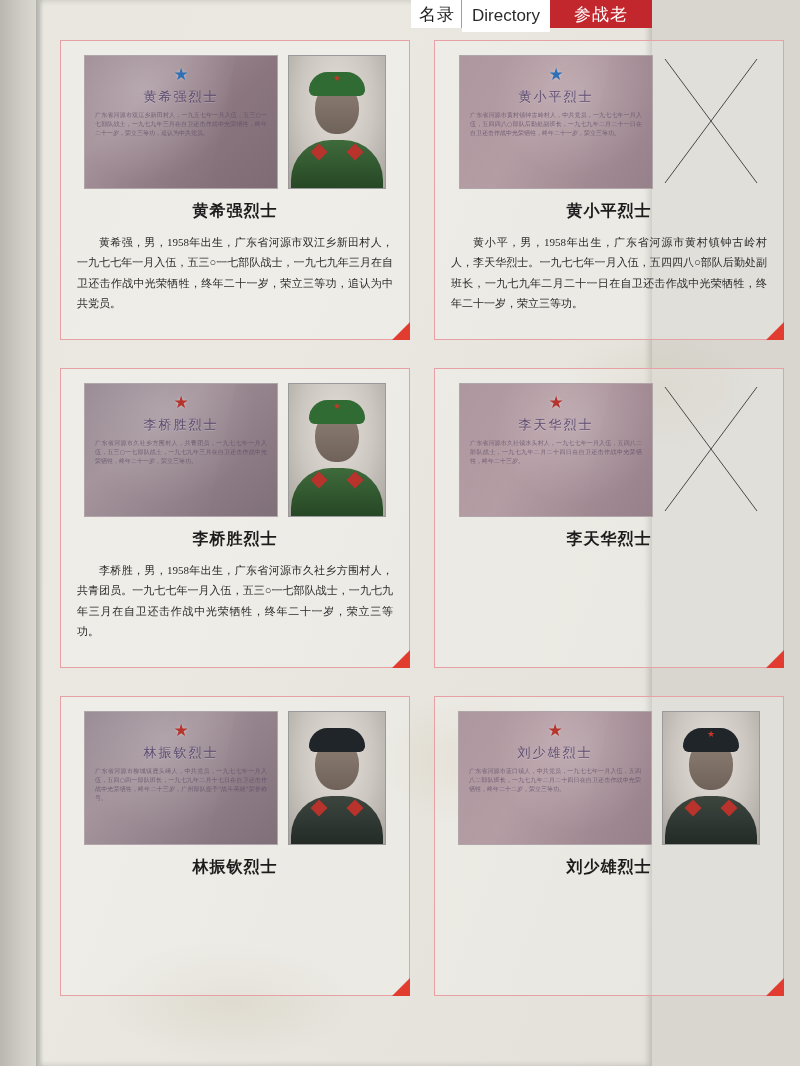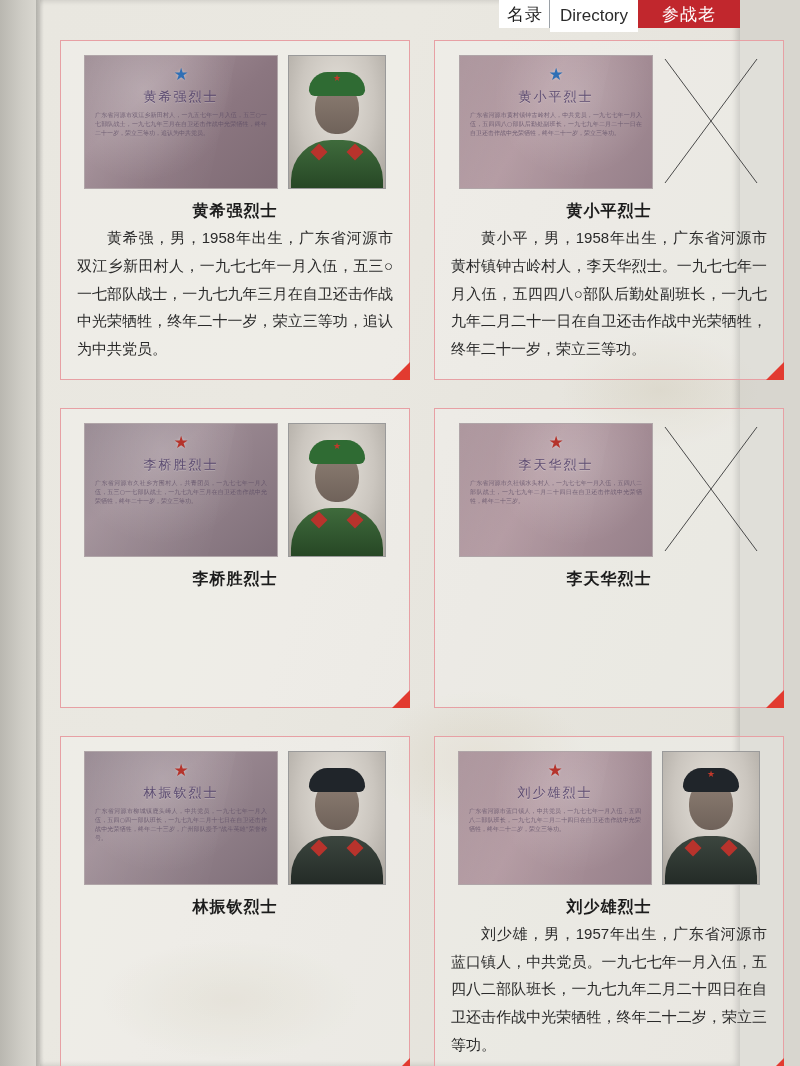--- a/index.html
+++ b/index.html
@@ -13,21 +13,21 @@
     font-family: "Liberation Serif", serif;
     overflow: hidden;
     position: relative;
   }
 
   
   #page {
     position: absolute;
     left: 40px;
     top: 0px;
-    width: 700px;
+    width: 612px;
     height: 1066px;
     background: linear-gradient(110deg,#e9e7e0 0%, #eae8e1 35%, #e7e5de 60%, #e3e1d9 100%);
     box-shadow: -3px 0 6px rgba(0,0,0,0.18) inset;
   }
   
   #gutter {
     position: absolute;
     left: 0; top: 0;
     width: 40px; height: 1066px;
     background: linear-gradient(to right,#b9b7b0 0%, #cfcdc6 55%, #dcdad3 100%);
@@ -241,27 +241,27 @@
   .name {
     text-align: center;
     font-family: "DejaVu Sans", sans-serif;
     font-size: 16px;
     font-weight: bold;
     color: #1c1c1c;
     margin-top: 12px;
     letter-spacing: 1px;
   }
   .bio {
-    margin-top: 2px;
-    font-size: 15px;
+    margin-top: 10px;
+    font-size: 11px;
     line-height: 1.85;
     color: #2a2a2a;
     text-align: justify;
     text-indent: 2em;
-    font-family: Liberation Sans, sans-serif;
+    font-family: Liberation Serif, serif;
   }
 </style>
 </head>
 <body>
 
 <div id="page">
 
   <div class="blotch" style="left:330px;top:690px;width:220px;height:140px;background:radial-gradient(ellipse,rgba(206,196,172,0.35),rgba(206,196,172,0) 70%);"></div>
   <div class="blotch" style="left:520px;top:330px;width:200px;height:120px;background:radial-gradient(ellipse,rgba(200,192,170,0.30),rgba(200,192,170,0) 70%);"></div>
   <div class="blotch" style="left:60px;top:940px;width:260px;height:120px;background:radial-gradient(ellipse,rgba(198,190,168,0.28),rgba(198,190,168,0) 70%);"></div>
@@ -329,20 +329,21 @@
           <div class="bg"></div>
           <div class="body"></div>
           <div class="head"></div>
           <div class="cap"></div>
           <div class="capstar">★</div>
           <div class="collarL"></div>
           <div class="collarR"></div>
         </div>
       </div>
       <div class="name">李桥胜烈士</div>
+      <div class="bio">李桥胜，男，1958年出生，广东省河源市久社乡方围村人，共青团员。一九七七年一月入伍，五三○一七部队战士，一九七九年三月在自卫还击作战中光荣牺牲，终年二十一岁，荣立三等功。</div>
       <div class="fold"></div>
     </div>
 
     <div class="card">
       <div class="media">
         <div class="plaque redstar var2">
           <div class="gloss"></div>
           <div class="star">★</div>
           <div class="p-title">李天华烈士</div>
           <div class="p-body">广东省河源市久社镇水头村人，一九七七年一月入伍，五四八二部队战士，一九七九年二月二十四日在自卫还击作战中光荣牺牲，终年二十三岁。</div>
@@ -391,21 +392,20 @@
           <div class="bg"></div>
           <div class="body"></div>
           <div class="head"></div>
           <div class="cap"></div>
           <div class="capstar">★</div>
           <div class="collarL"></div>
           <div class="collarR"></div>
         </div>
       </div>
       <div class="name">刘少雄烈士</div>
-      <div class="bio">刘少雄，男，1957年出生，广东省河源市蓝口镇人，中共党员。一九七七年一月入伍，五四八二部队班长，一九七九年二月二十四日在自卫还击作战中光荣牺牲，终年二十二岁，荣立三等功。</div>
       <div class="fold"></div>
     </div>
 
   </div>
 </div>
 
 <div id="gutter"></div>
 <div id="gutter-edge"></div>
 
 </body></html>

